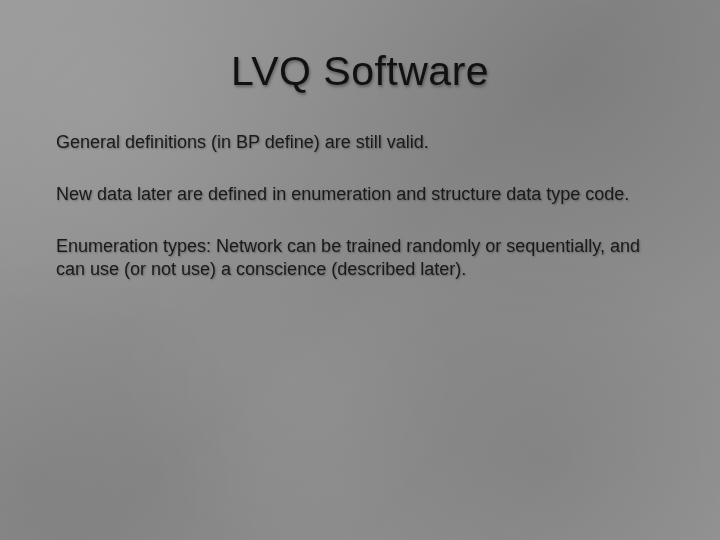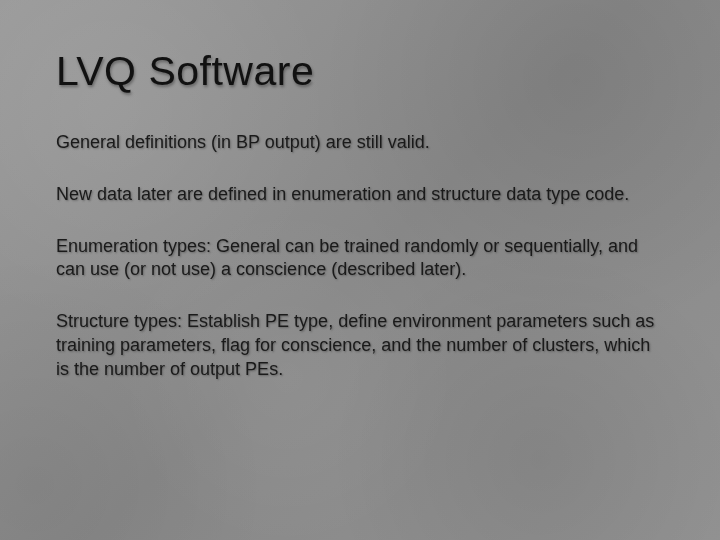--- a/index.html
+++ b/index.html
@@ -21,21 +21,21 @@
     font-family: Tahoma, Verdana, Arial, sans-serif;
     color: #1a1a1a;
   }
   .slide {
     box-sizing: border-box;
     padding: 48px 56px 40px 56px;
     width: 100%;
     height: 100%;
   }
   .title {
-    text-align: left;
+    text-align: center;
     font-size: 41px;
     font-weight: 400;
     margin: 0 0 36px 0;
     text-shadow: 1px 2px 3px rgba(0,0,0,0.35);
     letter-spacing: 0.5px;
     color: #111;
   }
   .body-text p {
     font-size: 18px;
     line-height: 1.32;
@@ -43,18 +43,17 @@
     text-shadow: 1px 1px 2px rgba(0,0,0,0.3);
     color: #1a1a1a;
   }
 </style>
 </head>
 <body>
 
 <div class="slide">
   <h1 class="title">LVQ Software</h1>
   <div class="body-text">
-    <p>General definitions (in BP output) are still valid.</p>
+    <p>General definitions (in BP define) are still valid.</p>
     <p>New data later are defined in enumeration and structure data type code.</p>
-    <p>Enumeration types: General can be trained randomly or sequentially, and can use (or not use) a conscience (described later).</p>
-    <p>Structure types: Establish PE type, define environment parameters such as training parameters, flag for conscience, and the number of clusters, which is the number of output PEs.</p>
+    <p>Enumeration types: Network can be trained randomly or sequentially, and can use (or not use) a conscience (described later).</p>
   </div>
 </div>
 
 </body></html>

